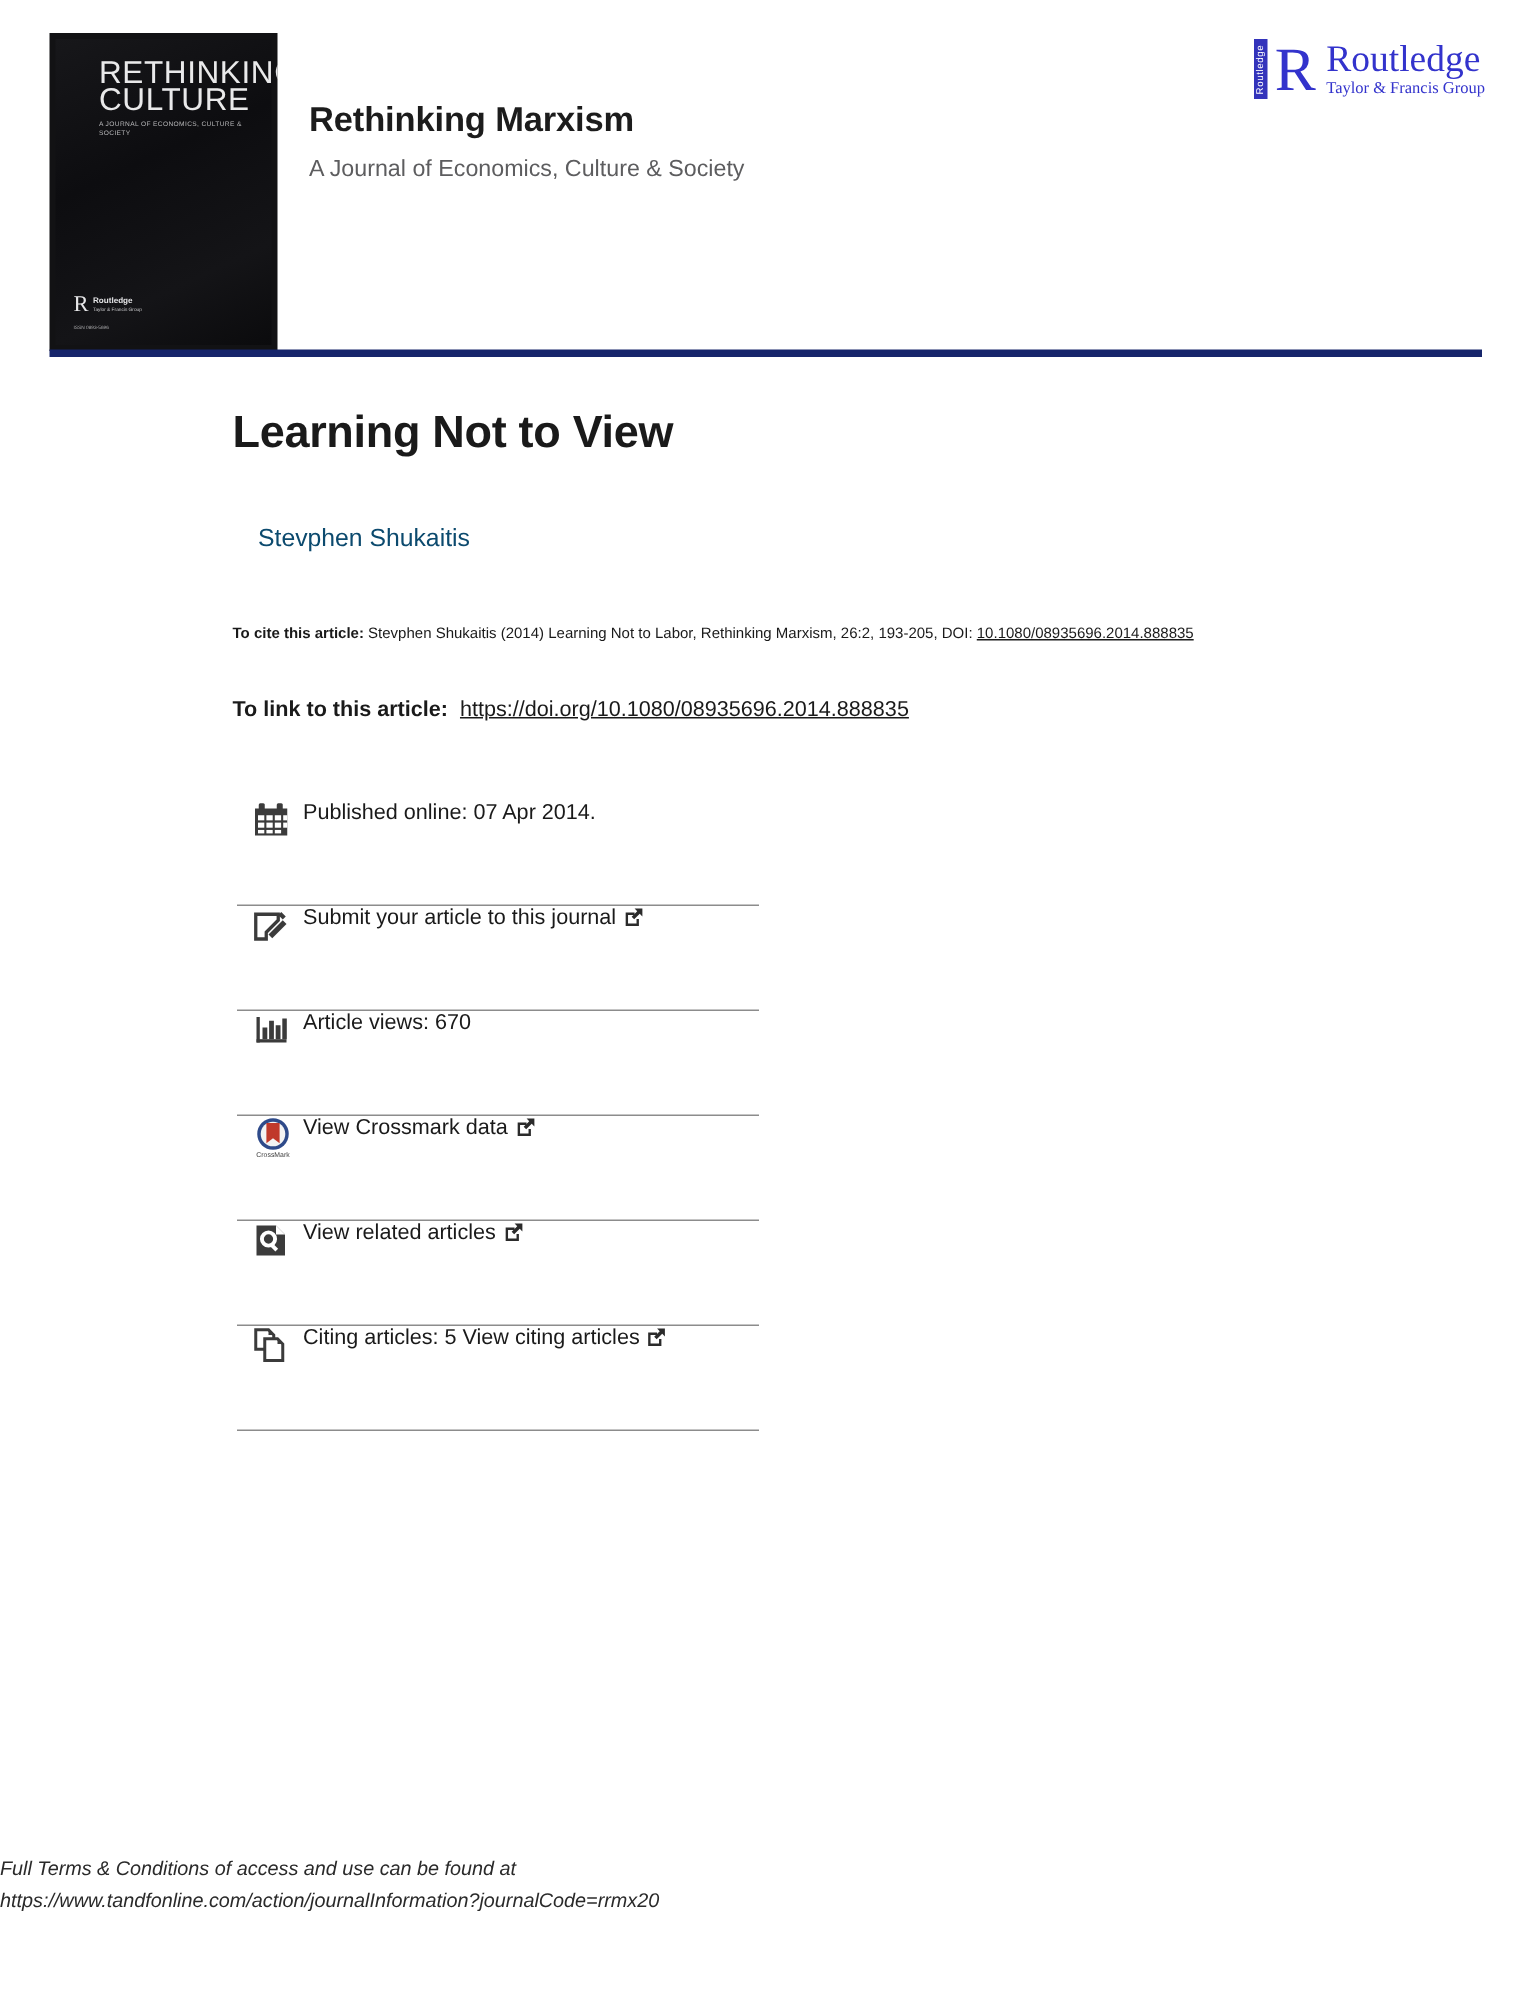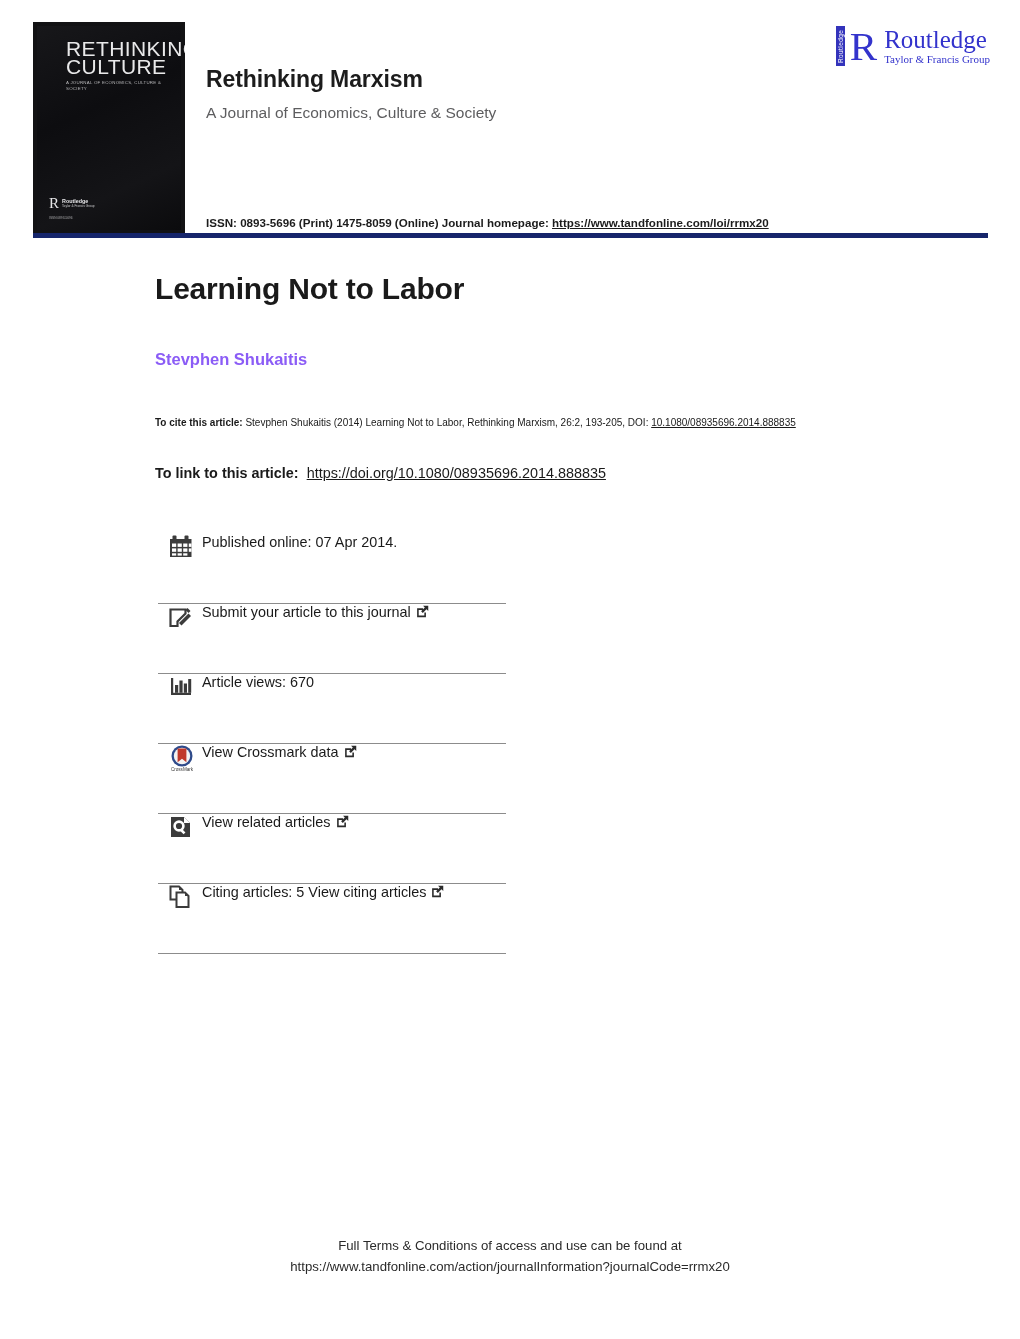--- a/index.html
+++ b/index.html
@@ -156,24 +156,24 @@
   .article-title {
     position: absolute;
     left: 155px; top: 272px;
     font-size: 30px;
     font-weight: 700;
     color: #1a1a1a;
     letter-spacing: -0.2px;
   }
   .article-author {
     position: absolute;
-    left: 155px; top: 350px;
+    left: 172px; top: 350px;
     font-size: 16.5px;
-    font-weight: 700;
-    color: #8b5cf6;
+    font-weight: 400;
+    color: #0c4a6e;
   }
 
   .cite-block {
     position: absolute;
     left: 155px; top: 412px;
     width: 700px;
     font-size: 10px;
     line-height: 21px;
     color: #1a1a1a;
     font-family: "Liberation Sans", sans-serif;
@@ -222,24 +222,25 @@
     align-items: center;
     gap: 5px;
   }
   .ext-icon { display: inline-flex; align-items: center; position: relative; top: -1px; }
 
   
   .footer {
     position: absolute;
     left: 0; top: 1235px;
     width: 1020px;
-    text-align: center;
+    text-align: left;
     font-size: 13.2px;
     line-height: 21px;
     color: #2a2a2a;
+    font-style: italic;
   }
 </style>
 </head>
 <body>
 
 <div class="header">
 
   <div class="journal-cover">
     <div class="jc-inner">
       <div class="jc-title">
@@ -254,38 +255,34 @@
           <div class="jc-logo-tf">Taylor &amp; Francis Group</div>
         </div>
       </div>
       <div class="jc-issn">ISSN 0893-5696</div>
     </div>
   </div>
 
   <div class="journal-name">Rethinking Marxism</div>
   <div class="journal-sub">A Journal of Economics, Culture &amp; Society</div>
 
-  <div class="issn-line">
-    <span>ISSN: 0893-5696 (Print) 1475-8059 (Online) Journal homepage:</span>
-    <a class="homepage-link" href="#">https://www.tandfonline.com/loi/rrmx20</a>
-  </div>
 
   <div class="routledge-logo">
     <div class="rl-vert">Routledge</div>
     <div class="rl-mark">R</div>
     <div class="rl-text">
       <div class="rl-name">Routledge</div>
       <div class="rl-tf">Taylor &amp; Francis Group</div>
     </div>
   </div>
 
   <div class="header-rule"></div>
 </div>
 
-<div class="article-title">Learning Not to Labor</div>
+<div class="article-title">Learning Not to View</div>
 <div class="article-author">Stevphen Shukaitis</div>
 
 <div class="cite-block">
   <span class="lbl">To cite this article:</span><span> Stevphen Shukaitis (2014) Learning Not to Labor, Rethinking Marxism, 26:2, 193-205, DOI: </span><a class="doi-link" href="#">10.1080/08935696.2014.888835</a>
 </div>
 
 <div class="link-block">
   <span class="lbl">To link to this article:</span>&nbsp;
   <a href="#">https://doi.org/10.1080/08935696.2014.888835</a>
 </div>

